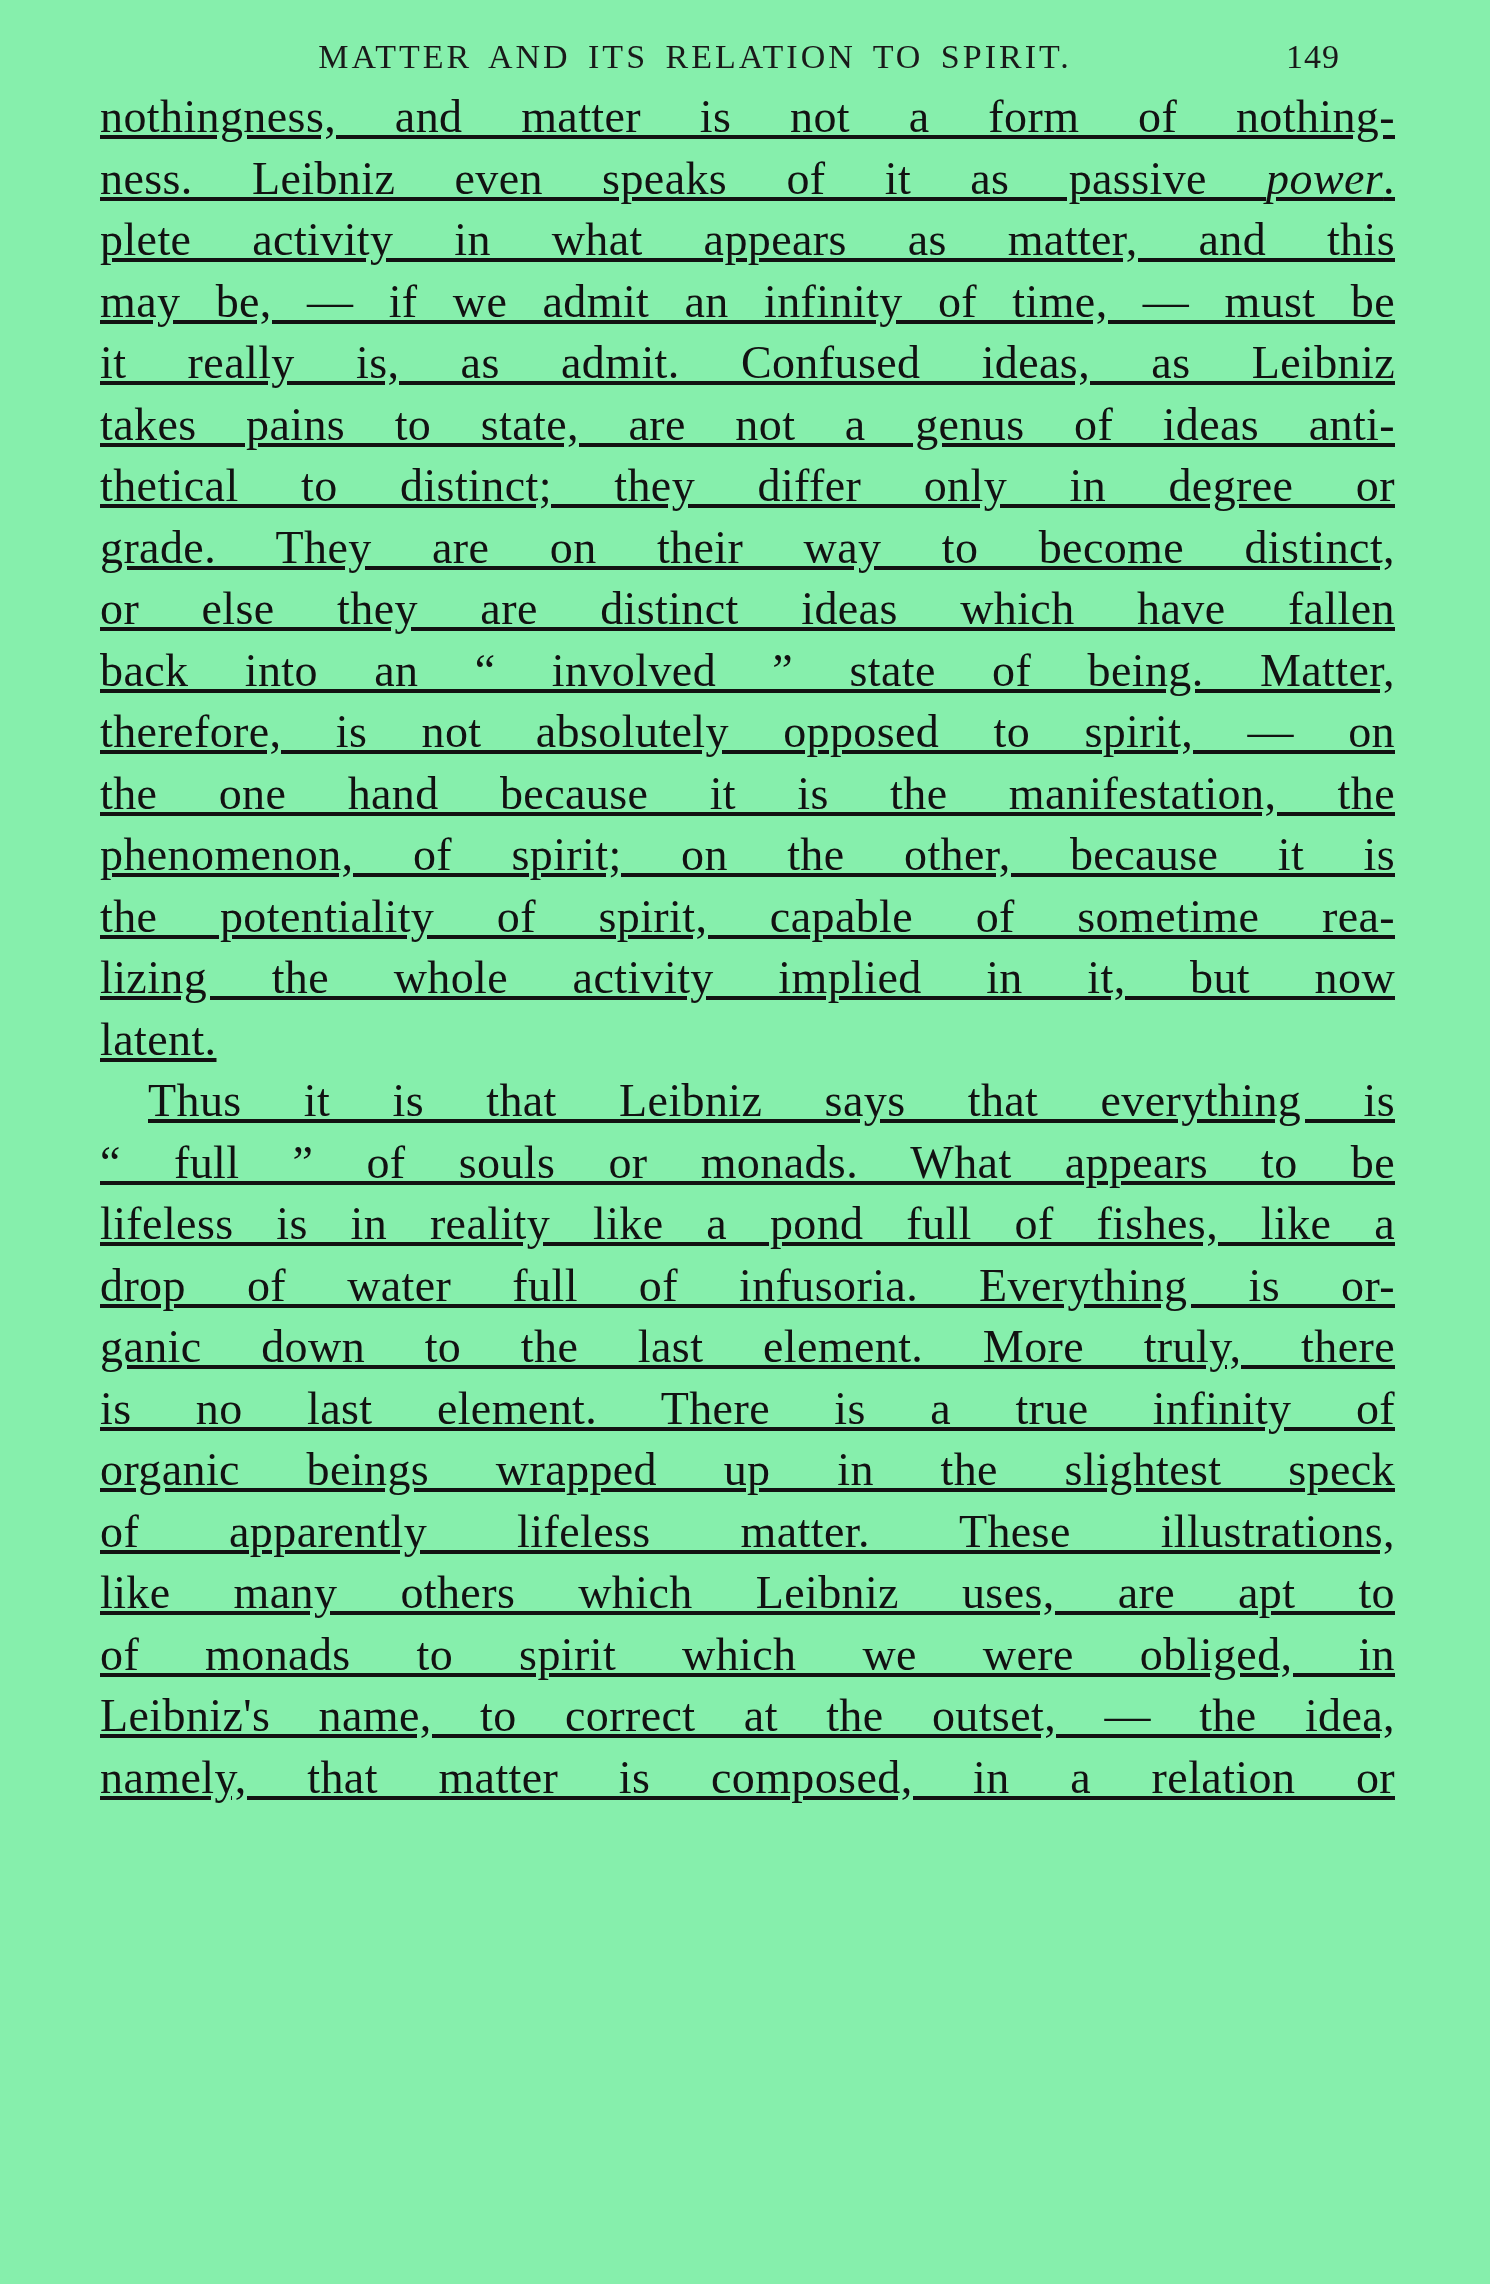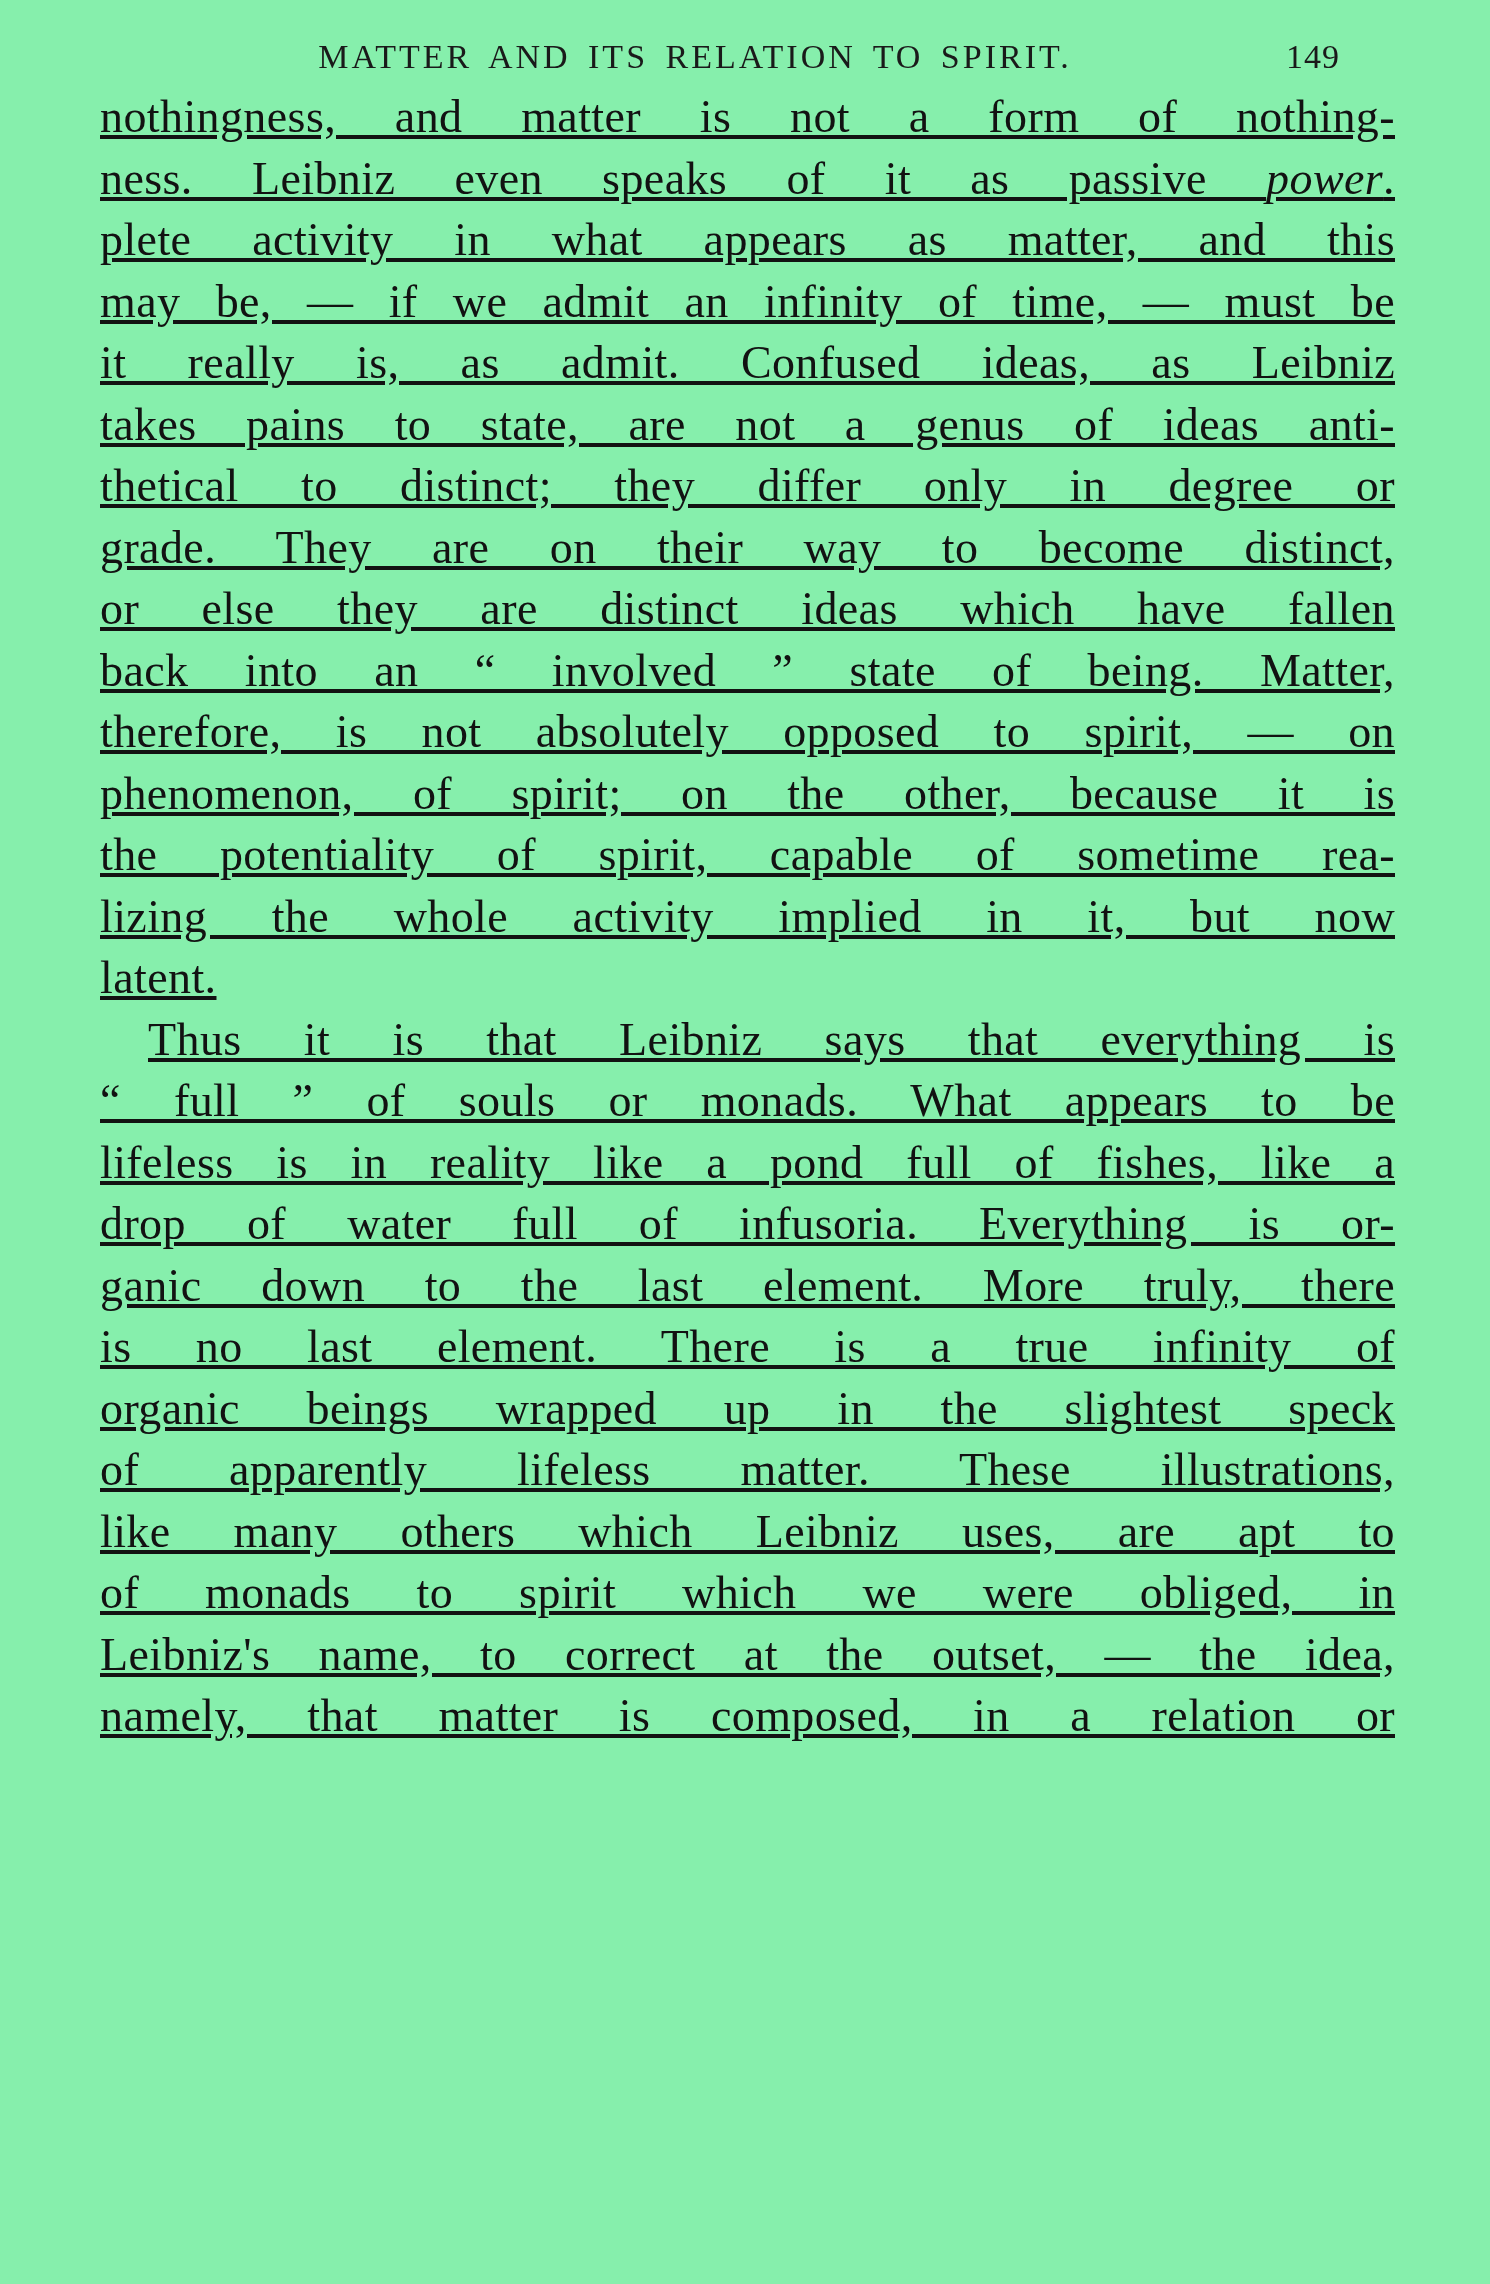--- a/index.html
+++ b/index.html
@@ -80,20 +80,21 @@
         <div class="line">ness.  Leibniz even speaks of it as passive <i>power</i>.</div>
         <div class="line">plete activity in what appears as matter, and this</div>
         <div class="line">may be, — if we admit an infinity of time, — must be</div>
         <div class="line">it really is, as admit.  Confused ideas, as Leibniz</div>
         <div class="line">takes pains to state, are not a genus of ideas anti-</div>
         <div class="line">thetical to distinct; they differ only in degree or</div>
         <div class="line">grade.  They are on their way to become distinct,</div>
         <div class="line">or else they are distinct ideas which have fallen</div>
         <div class="line">back into an “ involved ” state of being.  Matter,</div>
         <div class="line">therefore, is not absolutely opposed to spirit, — on</div>
+        <div class="line">the one hand because it is the manifestation, the</div>
         <div class="line">phenomenon, of spirit; on the other, because it is</div>
         <div class="line">the potentiality of spirit, capable of sometime rea-</div>
         <div class="line">lizing the whole activity implied in it, but now</div>
         <div class="line last">latent.</div>
       </div>
       <div class="paragraph">
         <div class="line indent">Thus it is that Leibniz says that everything is</div>
         <div class="line">“ full ” of souls or monads.  What appears to be</div>
         <div class="line">lifeless is in reality like a pond full of fishes, like a</div>
         <div class="line">drop of water full of infusoria.  Everything is or-</div>

